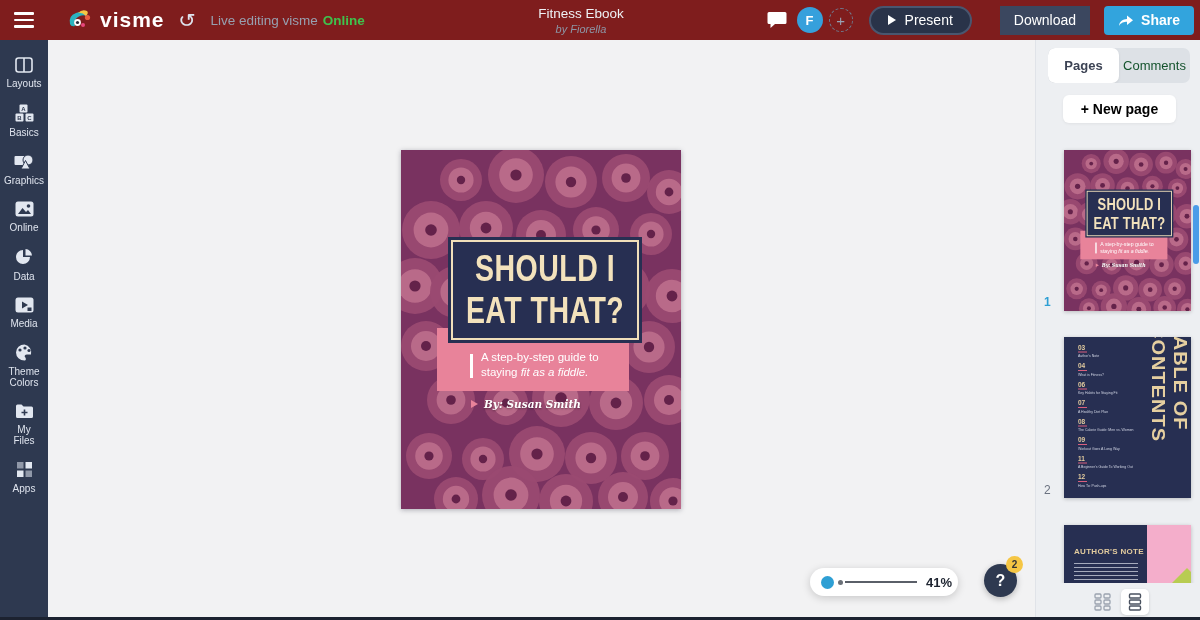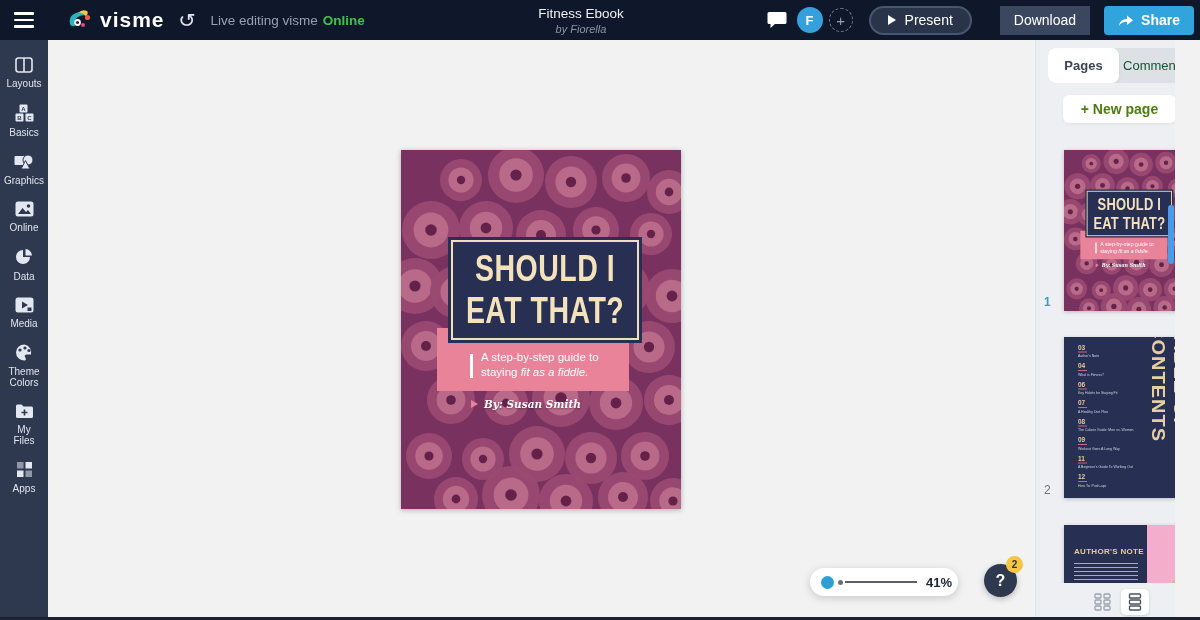--- a/index.html
+++ b/index.html
@@ -2,21 +2,21 @@
 <html><head>
 <meta charset="utf-8">
 <style>
   * { margin:0; padding:0; box-sizing:border-box; }
   html,body { width:1200px; height:620px; overflow:hidden; background:#f2f2f3;
               font-family:"Liberation Sans", sans-serif; }
   .app { position:relative; width:1200px; height:620px; }
 
   
   .topbar { position:absolute; left:0; top:0; width:1200px; height:40px;
-            background:#0f172a; display:flex; align-items:center; z-index:30; }
+            background:#7f1d1d; display:flex; align-items:center; z-index:30; }
   .hamburger { width:48px; height:40px; display:flex; flex-direction:column;
                justify-content:center; align-items:center; gap:4px; cursor:pointer; }
   .hamburger span { width:20px; height:2.5px; background:#fff; border-radius:1px; }
   .logo-wrap { display:flex; align-items:center; gap:8px; margin-left:18px; }
   .logo-text { color:#fff; font-size:21px; font-weight:bold; letter-spacing:1px; }
   .undo-btn { color:#dfe4ee; font-size:19px; margin-left:14px; cursor:pointer;
               transform:scaleX(1.1); }
   .live-mode { color:#97a0b0; font-size:13.5px; margin-left:16px; }
   .online { color:#3fc24d; font-size:13.5px; font-weight:bold; margin-left:5px; }
   .doc-meta { position:absolute; left:581px; top:6px; transform:translateX(-50%);
@@ -91,32 +91,32 @@
   .help-btn { position:absolute; left:936px; top:524px; width:33px; height:33px;
               border-radius:50%; background:#2e3950; color:#fff; font-size:16px;
               font-weight:bold; display:flex; align-items:center; justify-content:center;
               box-shadow:0 2px 6px rgba(0,0,0,.25); cursor:pointer; z-index:11; }
   .help-badge { position:absolute; left:958px; top:516px; width:17px; height:17px;
                 border-radius:50%; background:#f5c644; color:#333; font-size:10px;
                 font-weight:bold; display:flex; align-items:center; justify-content:center;
                 z-index:12; }
 
   
-  .panel { position:absolute; left:1035px; top:40px; width:140px; height:580px;
+  .panel { position:absolute; left:1035px; top:40px; width:165px; height:580px;
            background:#edeff2; border-left:1px solid #e0e3e8; overflow:hidden; z-index:15; }
   .tabs { position:absolute; left:12px; top:8px; width:142px; height:35px;
           background:#dde1e6; border-radius:7px; display:flex; overflow:hidden; }
   .tab { flex:1; display:flex; align-items:center; justify-content:center;
          font-size:13px; cursor:pointer; }
   .tab.active { background:#fff; color:#3c4354; border-radius:7px; font-weight:bold;
                 box-shadow:0 1px 3px rgba(0,0,0,.08); }
   .tab.inactive { color:#14532d; }
   .new-page { position:absolute; left:27px; top:55px; width:113px; height:28px;
               background:#fff; border-radius:6px; display:flex; align-items:center;
-              justify-content:center; color:#4d7c0f; font-size:14px; font-weight:bold;
+              justify-content:center; color:#000000; font-size:14px; font-weight:bold;
               cursor:pointer; box-shadow:0 1px 3px rgba(0,0,0,.06); }
   .thumb { position:absolute; left:28px; width:127px; overflow:hidden;
            box-shadow:0 1px 4px rgba(0,0,0,.22); cursor:pointer; background:#fff; }
   .thumb-1 { top:110px; height:161px; }
   .thumb-1 .cover { transform:scale(0.4536); transform-origin:0 0; }
   .thumb-2 { top:297px; height:161px; background:#272f52; }
   .thumb-3 { top:485px; height:160px; background:#272f52; }
   .page-num { position:absolute; left:8px; font-size:12px; }
   .num-1 { top:255px; color:#2e9fd4; font-weight:bold; }
   .num-2 { top:443px; color:#6b7280; }

